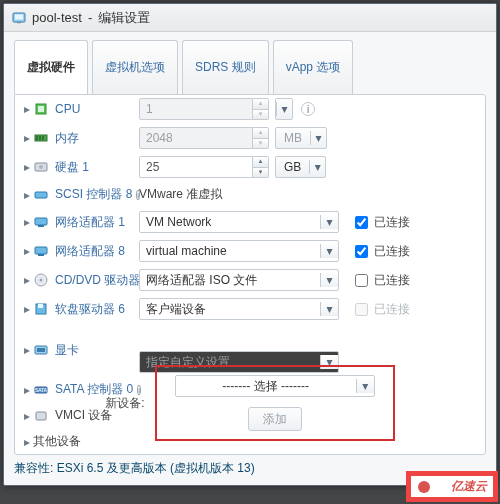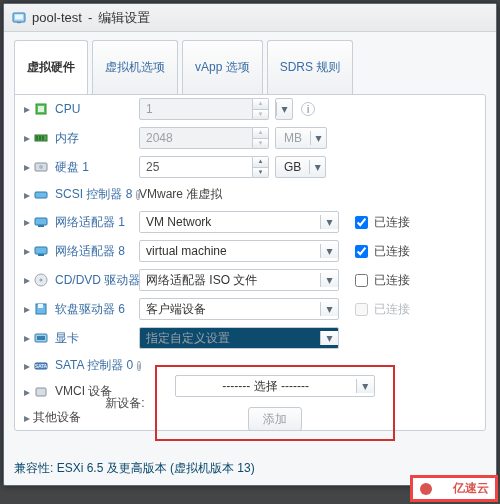--- a/index.html
+++ b/index.html
@@ -55,21 +55,21 @@
   .unit-select .u-label { padding:0 8px; min-width:26px; }
   .unit-select .caret { width:16px; text-align:center; border-left:1px solid #c5ccd3; color:#5a6b7c; }
   .info-icon {
     width:14px; height:14px; border:1px solid #bfc6cd; border-radius:50%;
     color:#6a7784; font-size:10px; line-height:13px; text-align:center; margin-left:2px;
   }
   .combo {
     height:22px; display:flex; align-items:center; border:1px solid #c5ccd3; border-radius:2px;
     background:#fff; flex:1; max-width:200px; font-size:12px; color:#333; cursor:pointer;
   }
-  .combo.dis { background:#0c4a6e; color:#9aa0a6; cursor:default; }
+  .combo.dis { background:#404040; color:#9aa0a6; cursor:default;margin-top:24px; }
   .combo .c-label { padding:0 6px; flex:1; white-space:nowrap; overflow:hidden; }
   .combo .caret { width:18px; text-align:center; border-left:1px solid #c5ccd3; color:#5a6b7c; background:linear-gradient(#fdfdfd,#eef1f4);}
   .chk { display:flex; align-items:center; gap:3px; color:#444; font-size:12px; margin-left:6px;}
   .chk input { width:13px; height:13px; }
   .chk.dis { color:#b3b8bd; }
   .static-txt { font-size:12px; color:#444; }
   .new-dev-row {
     position:absolute; left:10px; bottom:44px; right:10px;
     display:flex; align-items:center; justify-content:center; gap:10px;
   }
@@ -77,21 +77,21 @@
   .redbox { border:2px solid #d23030; padding:8px 18px; display:flex; align-items:center; gap:10px;flex-direction:column;}
   .btn {
     height:24px; padding:0 14px; border:1px solid #c5ccd3; border-radius:3px;
     background:linear-gradient(#fdfdfd,#eef1f4); font-size:12px; color:#9aa0a6; cursor:default;
   }
   .footer {
     position:absolute; left:10px; bottom:8px; font-size:12px; color:#0c4a6e;
   }
   .watermark {
     position:absolute; right:2px; bottom:2px; background:#fff; padding:2px 6px;
-    font-size:12px; color:#777; border:3px solid #ef4444; display:flex; align-items:center; gap:20px;
+    font-size:12px; color:#777; border:5px solid #ef4444; display:flex; align-items:center; gap:20px;font-style:italic;
   }
   .watermark b { color:#d9534f; }
   svg { display:block; }
 </style>
 </head>
 <body>
 
 <div class="dialog">
 
   <div class="titlebar">
@@ -103,22 +103,22 @@
         </svg>
     </span>
     <span>pool-test</span>
     <span> - </span>
     <span>编辑设置</span>
   </div>
 
   <div class="tabs">
     <div class="tab active">虚拟硬件</div>
     <div class="tab">虚拟机选项</div>
+    <div class="tab">SDRS 规则</div>
     <div class="tab">vApp 选项</div>
-    <div class="tab">SDRS 规则</div>
   </div>
 
   <div class="panel">
 
     <div class="row">
       <div class="exp">▸</div>
       <div class="label-col">
         <span class="dev-icon">
           <svg viewBox="0 0 16 16">
               <rect x="3" y="3" width="10" height="10" fill="#5fbf5f" stroke="#2f8f2f"></rect>

